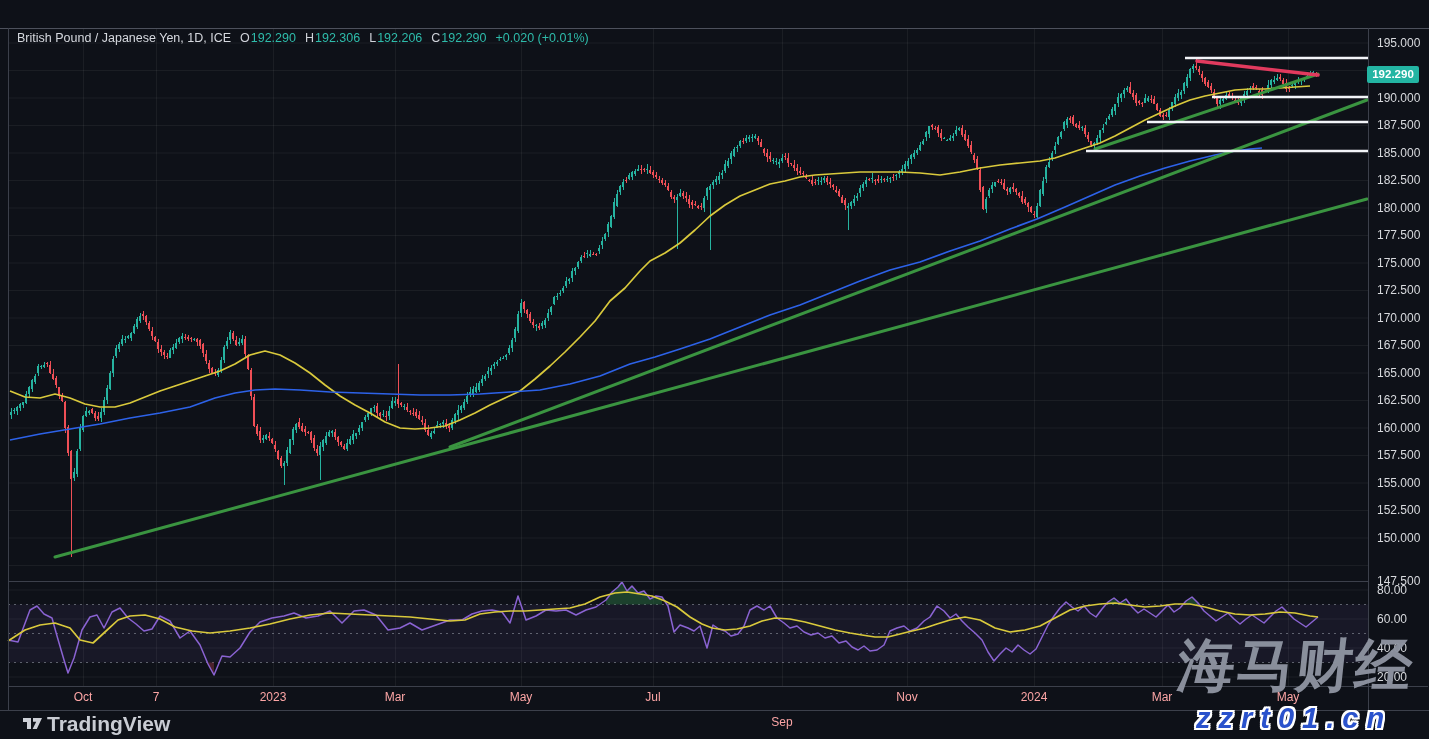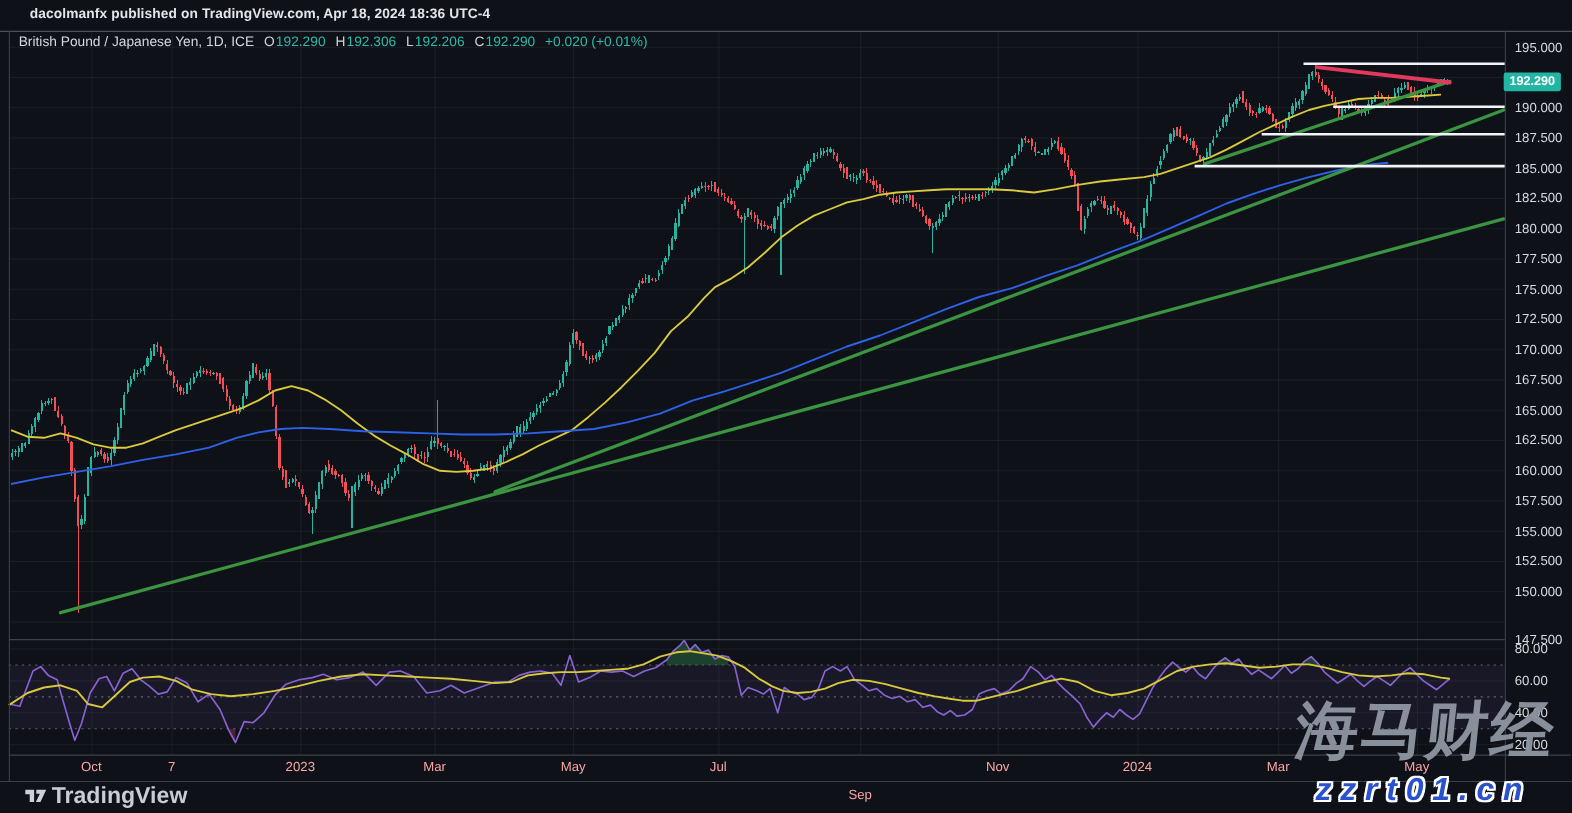--- a/index.html
+++ b/index.html
@@ -962,21 +962,20 @@
       <g stroke="#3c404b" stroke-width="1">
         <line x1="0" y1="28.5" x2="1429" y2="28.5" stroke="#4d515c"></line>
         <line x1="8.5" y1="28" x2="8.5" y2="710"></line>
         <line x1="1368.5" y1="28" x2="1368.5" y2="710"></line>
         <line x1="8" y1="581.5" x2="1368" y2="581.5"></line>
         <line x1="8" y1="686.5" x2="1428" y2="686.5"></line>
         <line x1="0" y1="710.5" x2="1429" y2="710.5"></line>
       </g>
     </svg>
 
-  <div class="topbar">dacolmanfx published on TradingView.com, Apr 18, 2024 18:36 UTC-4</div>
 
   <div class="legend">
     <span>British Pound / Japanese Yen, 1D, ICE</span>
     <span class="pair">
         <span class="lab">O</span>
         <span class="val">192.290</span>
       </span>
     <span class="pair">
         <span class="lab">H</span>
         <span class="val">192.306</span>

